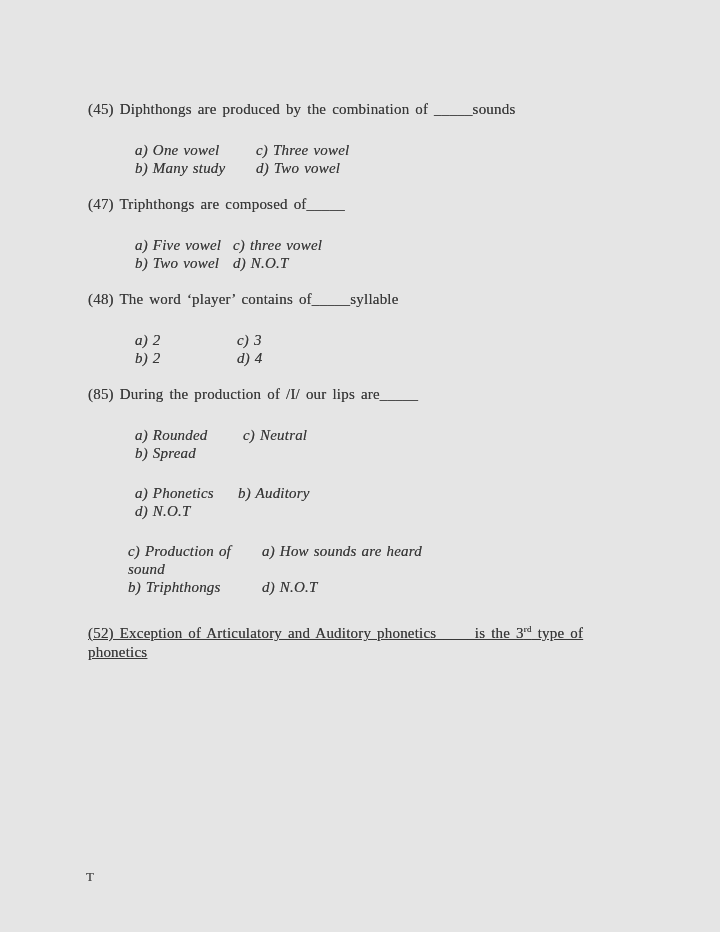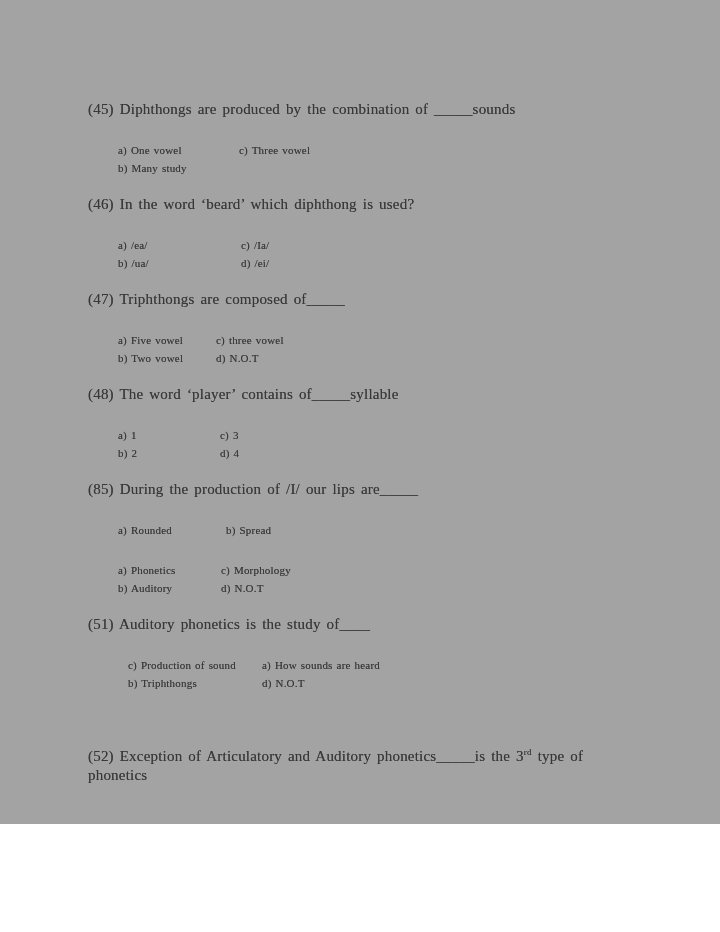--- a/index.html
+++ b/index.html
@@ -9,57 +9,59 @@
   }
   body {
     width: 720px;
     height: 932px;
     font-family: "Liberation Serif", serif;
     color: #383838;
   }
   .page {
     position: relative;
     width: 720px;
-    height: 824px;
-    background: #a3a3a3;
+    height: 932px;
+    background: #e5e5e5;
     overflow: hidden;
   }
   .content {
     padding: 100px 78px 0 88px;
   }
   .q-block {
     margin-top: 18px;
   }
   .q-block:first-child {
     margin-top: 0;
   }
   .q-block.extra-gap {
-    margin-top: 55px;
+    margin-top: 28px;
+    text-decoration: underline;
   }
   .q-text {
     font-size: 15px;
     line-height: 19px;
     letter-spacing: 0.2px;
     word-spacing: 2px;
     text-shadow: 0 0 0.6px rgba(70,70,70,0.75);
   }
   .q-text sup {
     font-size: 0.6em;
     vertical-align: super;
     line-height: 0;
   }
   .opts {
     display: grid;
     grid-template-columns: var(--c1, 120px) auto;
-    margin: 22px 0 0 30px;
-    font-size: 11px;
+    margin: 22px 0 0 47px;
+    font-size: 15px;
     line-height: 18px;
     letter-spacing: 0.2px;
     word-spacing: 1px;
     text-shadow: 0 0 0.6px rgba(70,70,70,0.75);
+    font-style: italic;
   }
   .opts.q51 {
     margin-left: 40px;
   }
   .q52-wrap {
     max-width: 552px;
   }
   .footer-mark {
     position: absolute;
     left: 86px;
@@ -74,72 +76,63 @@
 
 <div class="page">
   <div class="content">
 
     <div class="q-block">
       <div class="q-text">(45) Diphthongs are produced by the combination of _____sounds</div>
       <div class="opts" style="--c1:121px">
         <span>a)  One vowel</span>
         <span>c) Three vowel</span>
         <span>b)  Many study</span>
+        <span>d) Two vowel</span>
       </div>
     </div>
 
-    <div class="q-block">
-      <div class="q-text">(46) In the word ‘beard’ which diphthong is used?</div>
-      <div class="opts" style="--c1:123px">
-        <span>a)  /ea/</span>
-        <span>c) /Ia/</span>
-        <span>b)  /ua/</span>
-        <span>d) /ei/</span>
-      </div>
-    </div>
 
     <div class="q-block">
       <div class="q-text">(47) Triphthongs are composed of_____</div>
       <div class="opts" style="--c1:98px">
         <span>a)  Five vowel</span>
         <span>c) three vowel</span>
         <span>b)  Two vowel</span>
         <span>d) N.O.T</span>
       </div>
     </div>
 
     <div class="q-block">
       <div class="q-text">(48) The word ‘player’ contains of_____syllable</div>
       <div class="opts" style="--c1:102px">
-        <span>a) 1</span>
+        <span>a) 2</span>
         <span>c) 3</span>
         <span>b) 2</span>
         <span>d) 4</span>
       </div>
     </div>
 
     <div class="q-block">
       <div class="q-text">(85) During the production of  /I/ our lips are_____</div>
       <div class="opts" style="--c1:108px">
         <span>a)  Rounded</span>
+        <span>c) Neutral</span>
         <span>b)  Spread</span>
       </div>
     </div>
 
     <div class="q-block">
       <div class="opts" style="--c1:103px">
         <span>a) Phonetics</span>
-        <span>c) Morphology</span>
         <span>b) Auditory</span>
         <span>d) N.O.T</span>
       </div>
     </div>
 
     <div class="q-block">
-      <div class="q-text">(51) Auditory phonetics is the study of____</div>
       <div class="opts q51" style="--c1:134px">
         <span>c) Production of sound</span>
         <span>a)  How sounds are heard</span>
         <span>b)  Triphthongs</span>
         <span>d) N.O.T</span>
       </div>
     </div>
 
     <div class="q-block extra-gap">
       <div class="q-text q52-wrap">

